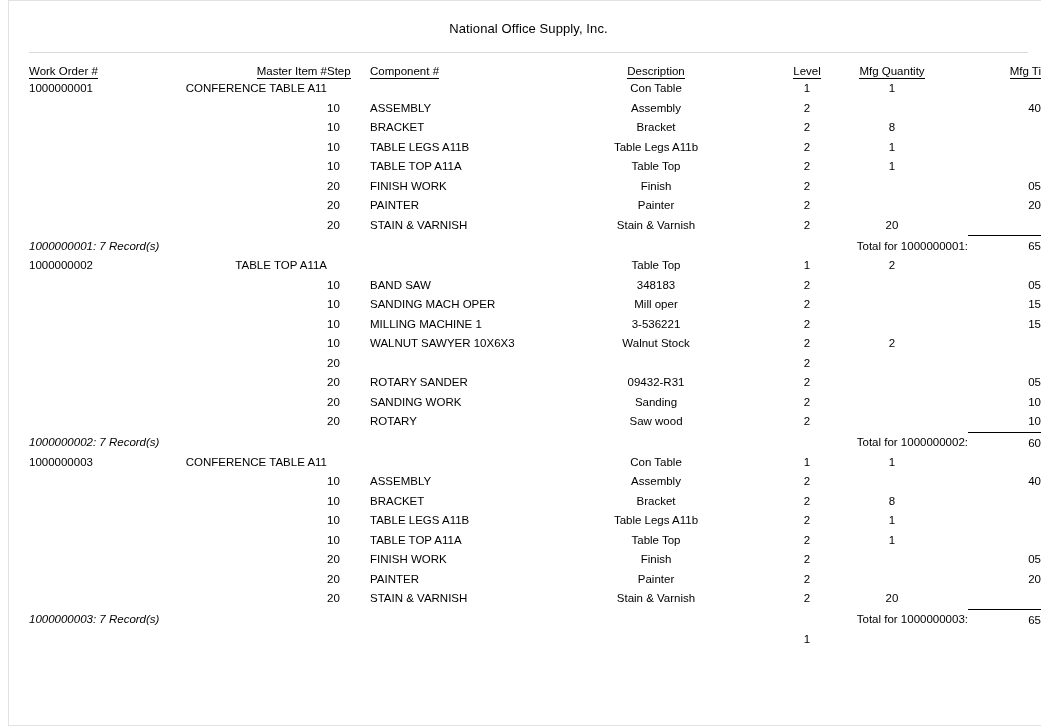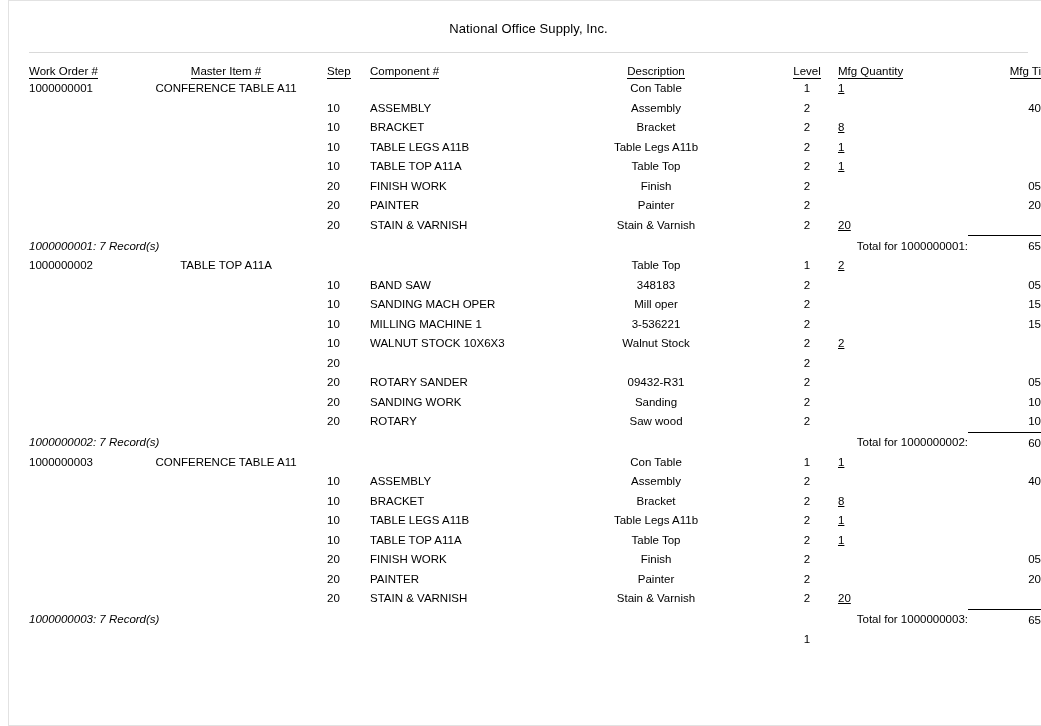--- a/index.html
+++ b/index.html
@@ -57,26 +57,26 @@
     font-size: 11.5px;
     padding-bottom: 3px;
     padding-top: 4px;
   }
   thead th .hdr {
     display: inline-block;
     border-bottom: 1px solid #000;
     padding-bottom: 1px;
   }
   .col-wo      { width: 96px;  text-align: left; }
-  .col-master  { width: 202px; text-align: center; }
+  .col-master  { width: 202px; text-align: right; }
   .col-step    { width: 38px;  text-align: left; padding-right: 5px !important; }
   .col-comp    { width: 166px; text-align: left; }
   .col-desc    { width: 240px; text-align: center; }
   .col-level   { width: 62px;  text-align: center; }
-  .col-qty     { width: 108px; text-align: left; padding-right: 22px !important; text-decoration: underline; }
+  .col-qty     { width: 108px; text-align: center; padding-right: 22px !important; }
   .col-time    { width: 89px;  text-align: right; }
 
   tbody tr.data-row td {
     height: 19.5px;
     line-height: 19.5px;
     font-size: 11.5px;
   }
   tbody tr.summary-row td {
     height: 20px;
     line-height: 20px;
@@ -256,21 +256,21 @@
               <td class="col-comp">MILLING MACHINE 1</td>
               <td class="col-desc">3-536221</td>
               <td class="col-level">2</td>
               <td class="col-qty"></td>
               <td class="col-time">15:00</td>
             </tr>
             <tr class="data-row">
               <td class="col-wo"></td>
               <td class="col-master"></td>
               <td class="col-step">10</td>
-              <td class="col-comp">WALNUT STOCK 10X6X3</td>
+              <td class="col-comp">WALNUT SAWYER 10X6X3</td>
               <td class="col-desc">Walnut Stock</td>
               <td class="col-level">2</td>
               <td class="col-qty">2</td>
               <td class="col-time"></td>
             </tr>
             <tr class="data-row">
               <td class="col-wo"></td>
               <td class="col-master"></td>
               <td class="col-step">20</td>
               <td class="col-comp"></td>

